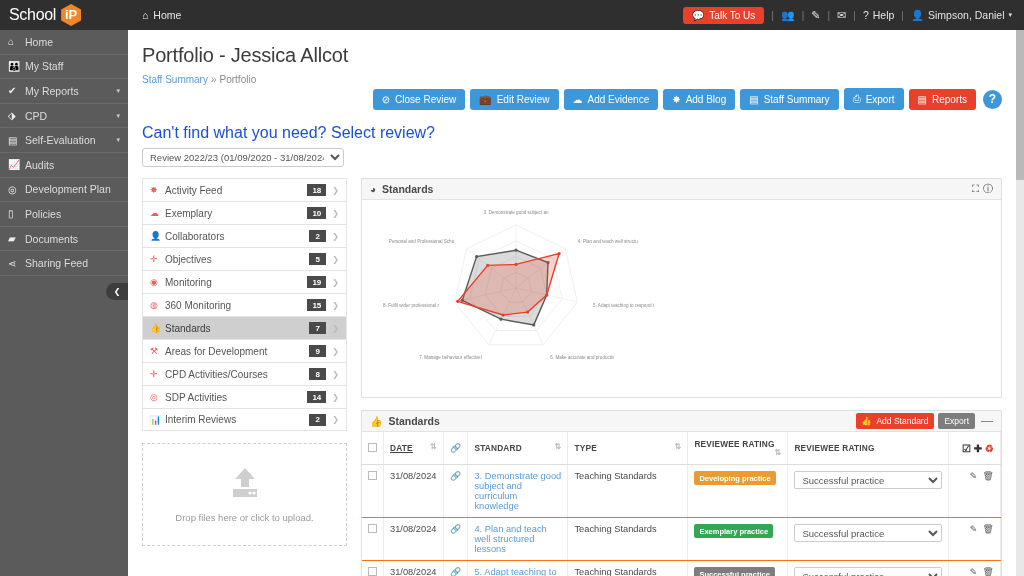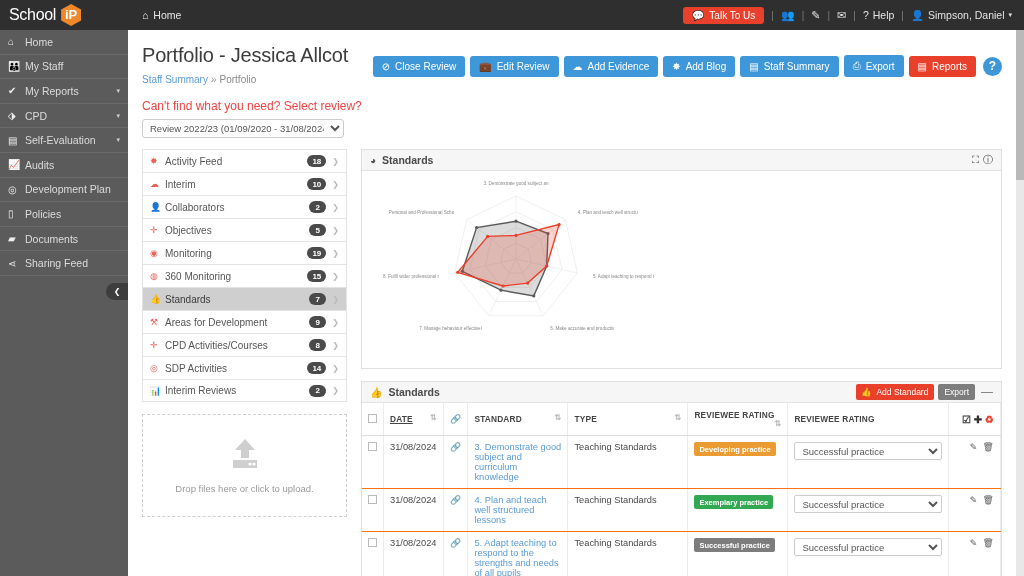--- a/index.html
+++ b/index.html
@@ -61,59 +61,59 @@
   
   .content {
     position: absolute; left: 0; top: 30px; right: 0; bottom: 0;
     background: #6f6f6f;
   }
   .page-card {
     position: absolute; left: 0; top: 0; right: 8px; bottom: 0;
     background: #fff; padding: 14px 14px 0 14px; overflow: hidden;
   }
   .page-title { font-size: 20px; font-weight: normal; color: #3c3c3c; letter-spacing: -0.2px;}
-  .page-head { display: flex; align-items: center; }
+  .page-head { display: flex; align-items: flex-start; flex-direction: column; }
   .action-btns { margin-left: auto; display: flex; align-items: center; gap: 5px; padding-top: 3px;}
   .btn {
     background: #3e97d9; color: #fff; border: none; border-radius: 3px;
     font-size: 10px; padding: 5px 9px; cursor: pointer; display: flex;
     align-items: center; gap: 5px; font-family: inherit; white-space: nowrap;
   }
   .btn.red { background: #e8402a; }
   .help-circle {
     width: 19px; height: 19px; border-radius: 50%; background: #3e97d9;
     color: #fff; font-size: 12px; font-weight: bold; display: flex;
     align-items: center; justify-content: center; cursor: pointer; margin-left: 2px;
   }
   .breadcrumb { margin-top: 7px; font-size: 10px; color: #8fb7d4; }
   .breadcrumb a { color: #5b9bd5; text-decoration: none; cursor: pointer;}
   .breadcrumb .sepd { color: #9a9a9a; margin: 0 3px;}
   .breadcrumb .cur { color: #8a8a8a; }
 
-  .select-label { margin-top: 14px; font-size: 12px; color: #ef4444; }
+  .select-label { margin-top: 14px; font-size: 16px; color: #1d4ed8; }
   .review-select {
     margin-top: 6px; width: 202px; height: 19px; font-size: 9.5px;
     border: 1px solid #ccc; border-radius: 3px; background: #fff;
     color: #555; padding: 0 3px; font-family: inherit;
   }
 
   .body-grid { display: flex; margin-top: 11px; gap: 14px; }
 
   
   .nav-list { width: 205px; flex: 0 0 205px; }
   .nl-item {
     height: 23px; display: flex; align-items: center; padding: 0 7px;
     border: 1px solid #e3e3e3; border-bottom: none; font-size: 10px;
     color: #555; cursor: pointer; background: #fff;
   }
   .nl-item:last-child { border-bottom: 1px solid #e3e3e3; }
   .nl-item.active { background: #cfcfcf; color: #3a3a3a;}
   .nl-ic { width: 15px; color: #e8605a; font-size: 9px; }
   .nl-badge {
-    margin-left: auto; background: #4a4a4a; color: #fff; border-radius: 6px;
+    margin-left: auto; background: #4a4a4a; color: #fff; border-radius: 0;
     font-size: 8px; padding: 1.5px 5px; min-width: 17px; text-align: center;
     font-weight: bold;
   }
   .nl-arrow { margin-left: 6px; color: #bbb; font-size: 8px;}
 
   .dropzone {
     margin-top: 12px; height: 103px; border: 1px dashed #cfcfcf;
     display: flex; flex-direction: column; align-items: center;
     justify-content: center; gap: 12px; cursor: pointer; background:#fff;
   }
@@ -313,21 +313,21 @@
           <div class="nav-list">
             <div id="nav-items">
                 <div class="nl-item">
                   <span class="nl-ic">✸</span>
                   <span>Activity Feed</span>
                   <span class="nl-badge">18</span>
                   <span class="nl-arrow">❯</span>
                 </div>
                 <div class="nl-item">
                   <span class="nl-ic">☁</span>
-                  <span>Interim</span>
+                  <span>Exemplary</span>
                   <span class="nl-badge">10</span>
                   <span class="nl-arrow">❯</span>
                 </div>
                 <div class="nl-item">
                   <span class="nl-ic">👤</span>
                   <span>Collaborators</span>
                   <span class="nl-badge">2</span>
                   <span class="nl-arrow">❯</span>
                 </div>
                 <div class="nl-item">

